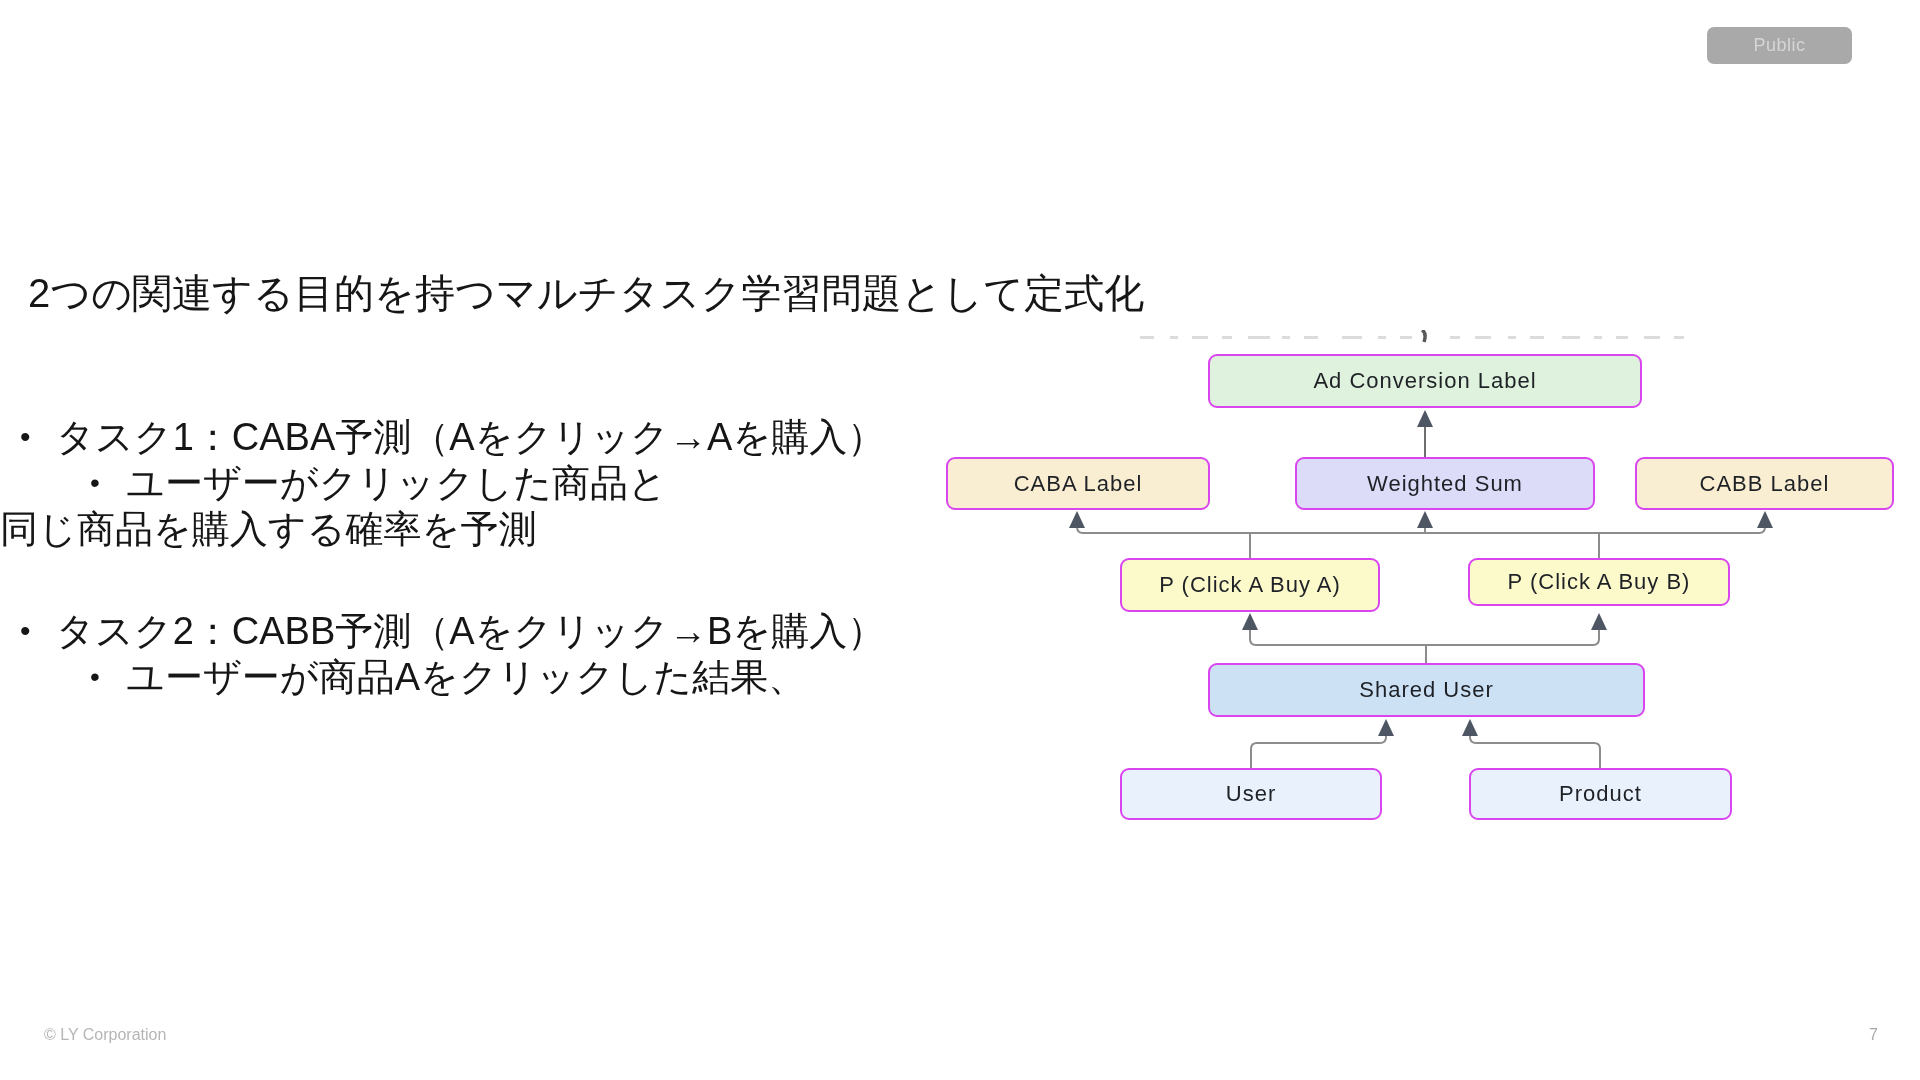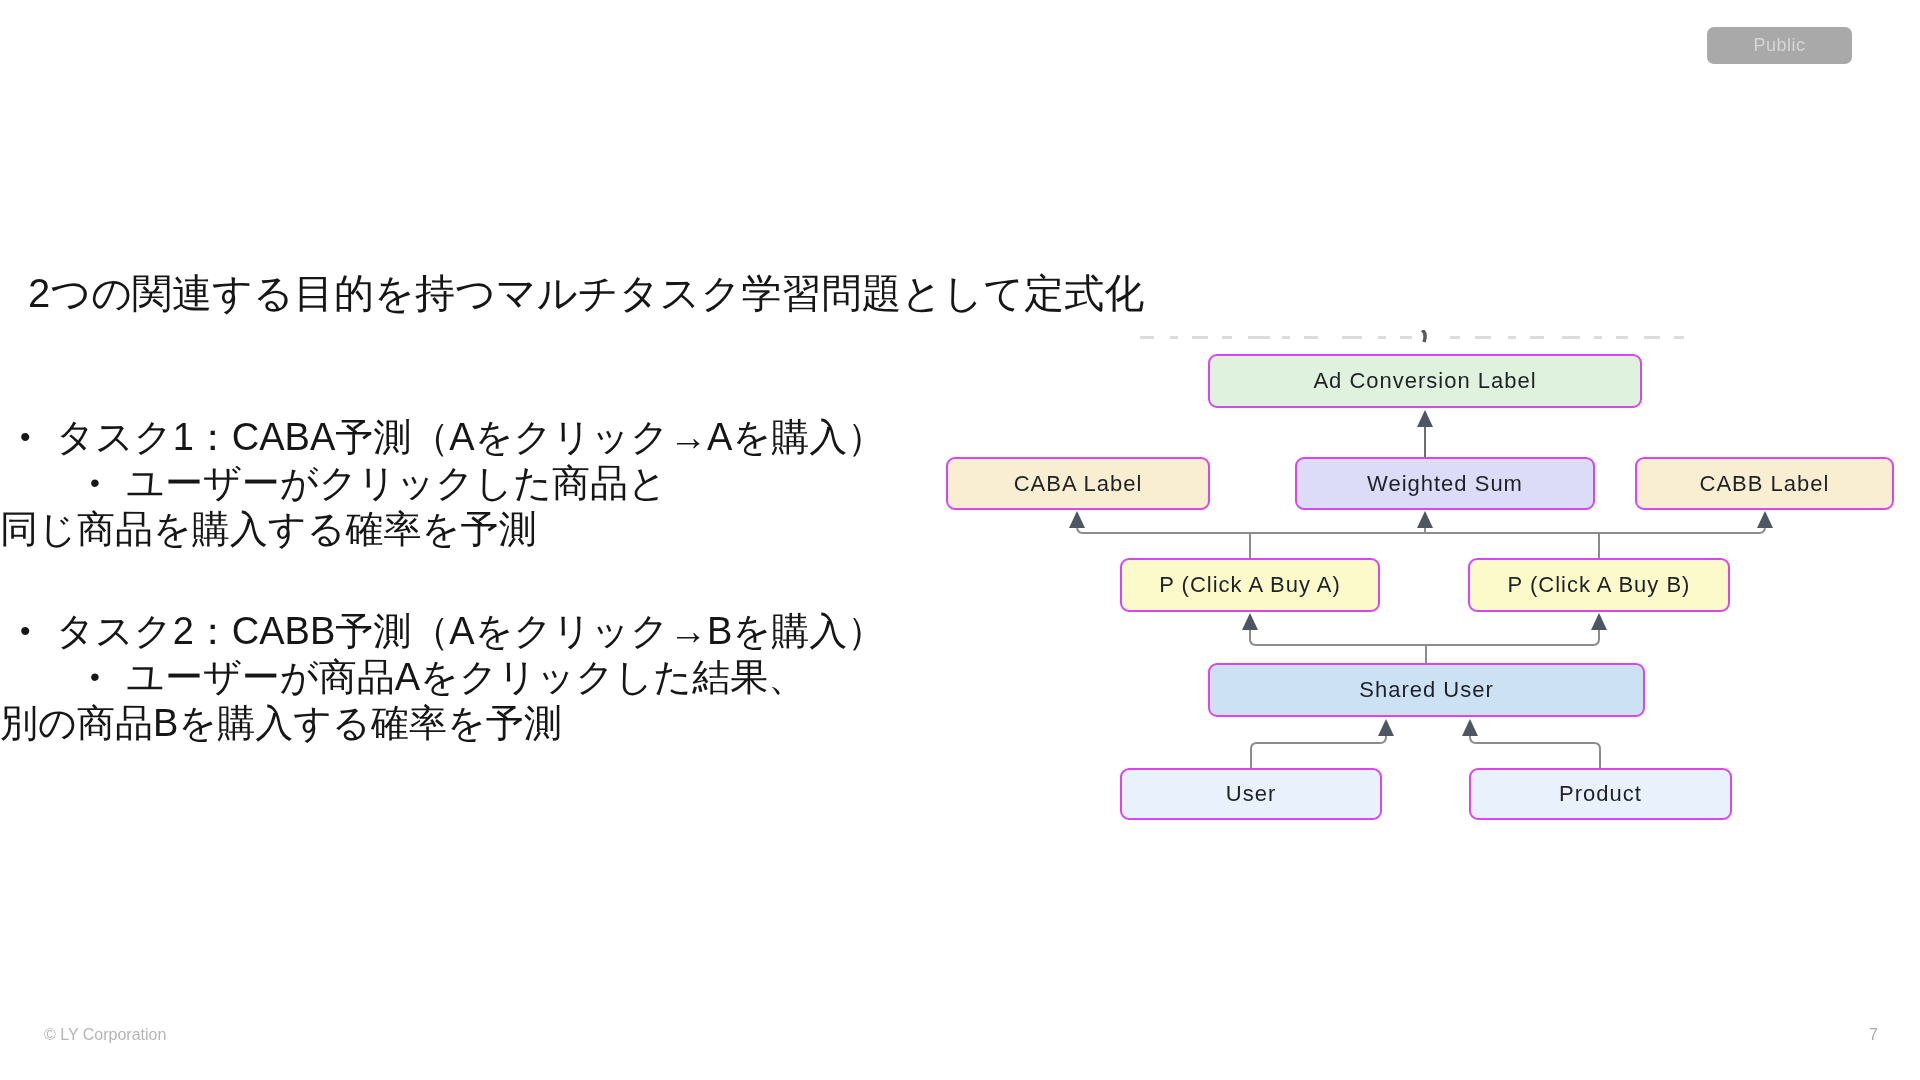--- a/index.html
+++ b/index.html
@@ -40,21 +40,21 @@
     position:absolute;border:2px solid #d946ef;border-radius:9px;
     display:flex;align-items:center;justify-content:center;
     font-size:22px;color:#1e2126;letter-spacing:1px;box-sizing:border-box;
     font-family:"Liberation Sans","DejaVu Sans",sans-serif;
   }
   .n-adconv {left:278px;top:24px; width:434px;height:54px;}
   .n-caba   {left:16px; top:127px;width:264px;height:53px;}
   .n-wsum   {left:365px;top:127px;width:300px;height:53px;}
   .n-cabb   {left:705px;top:127px;width:259px;height:53px;}
   .n-pcaba  {left:190px;top:228px;width:260px;height:54px;}
-  .n-pcabb  {left:538px;top:228px;width:262px;height:54px;}
+  .n-pcabb  {left:538px;top:228px;width:262px;height:48px;}
   .n-shared {left:278px;top:333px;width:437px;height:54px;}
   .n-user   {left:190px;top:438px;width:262px;height:52px;}
   .n-product{left:539px;top:438px;width:263px;height:52px;}
   
   .copyright{position:absolute;left:44px;top:1026px;font-size:16px;color:#b5b5b5;}
   .pagenum{position:absolute;right:42px;top:1026px;font-size:16px;color:#a9a9a9;}
 </style>
 </head>
 <body>
 
@@ -81,21 +81,20 @@
     </div>
     <div class="task-block">
       <div class="b-row">
         <span class="b-marker">•</span>
         <span class="b-text">タスク2：CABB予測（Aをクリック→Bを購入）</span>
       </div>
       <div class="b-row">
         <span class="sb-marker">•</span>
         <span class="b-text">ユーザーが商品Aをクリックした結果、</span>
       </div>
-      <div class="b-cont">別の商品Bを購入する確率を予測</div>
     </div>
   </div>
 
   <div class="diagram">
 
     <svg width="990" height="510" viewBox="0 0 990 510">
 
       <g fill="#dcdcdc">
         <rect x="210" y="6" width="14" height="3"></rect>
           <rect x="240" y="6" width="8" height="3"></rect>

